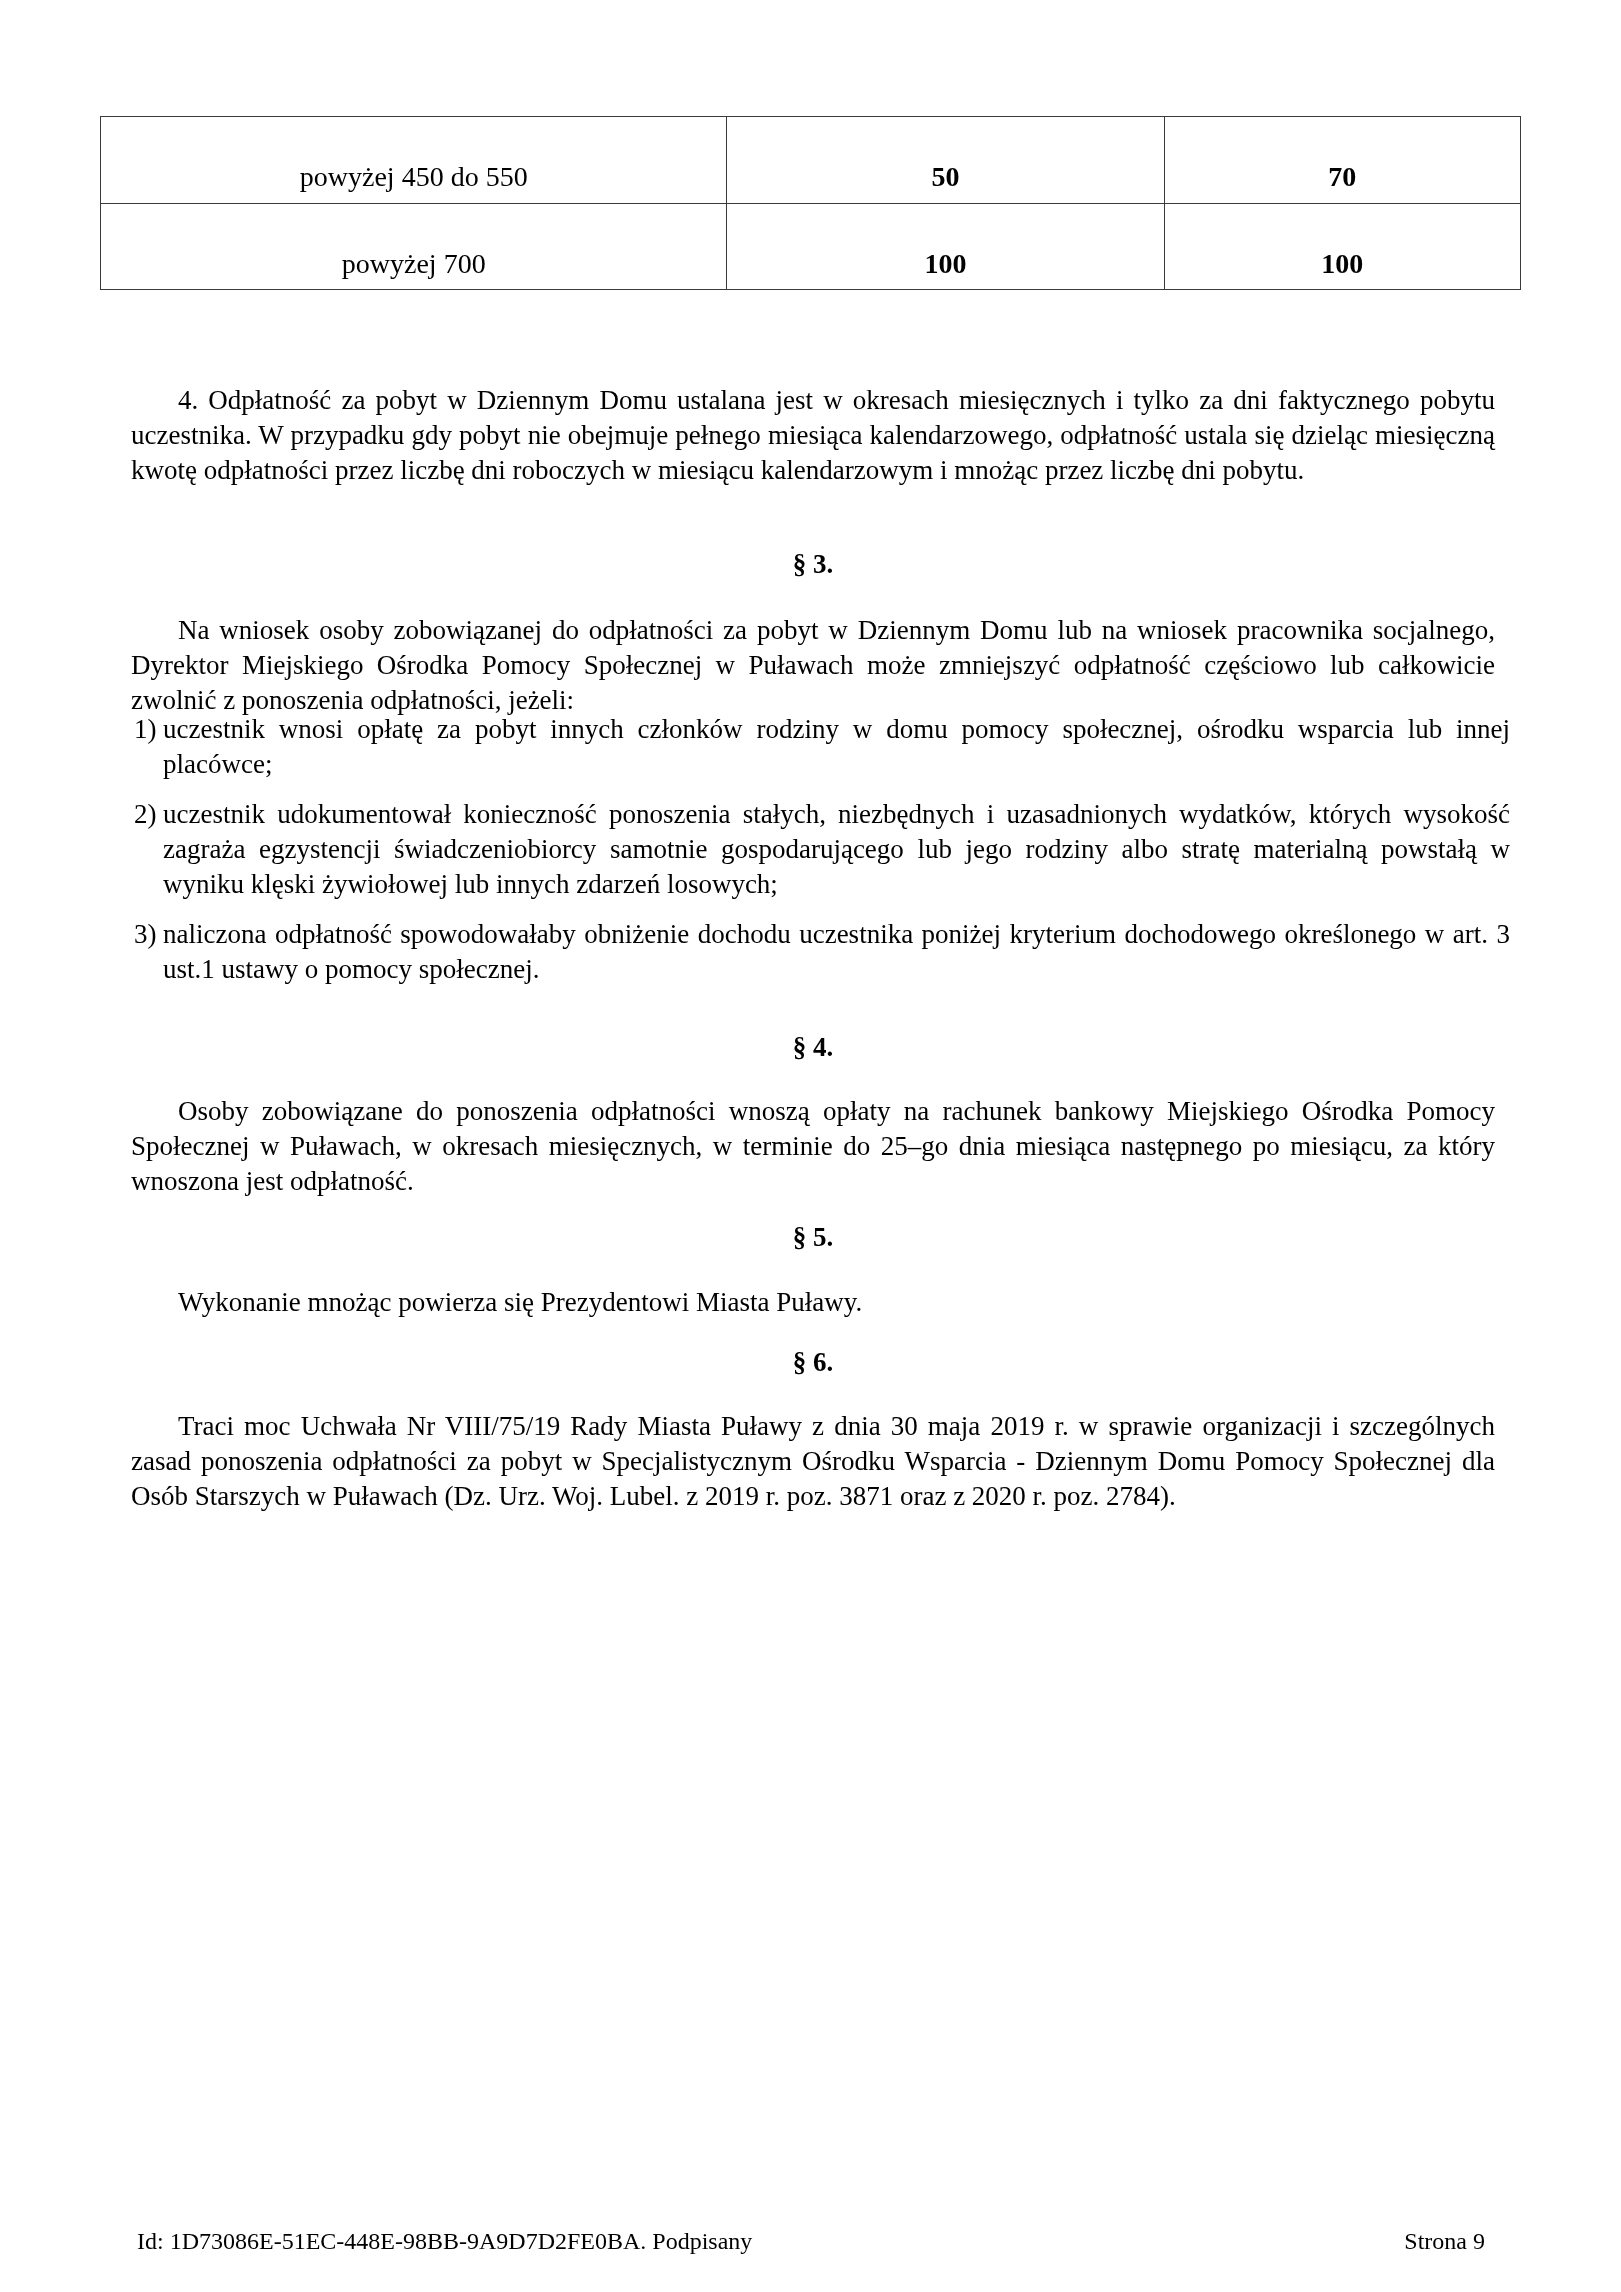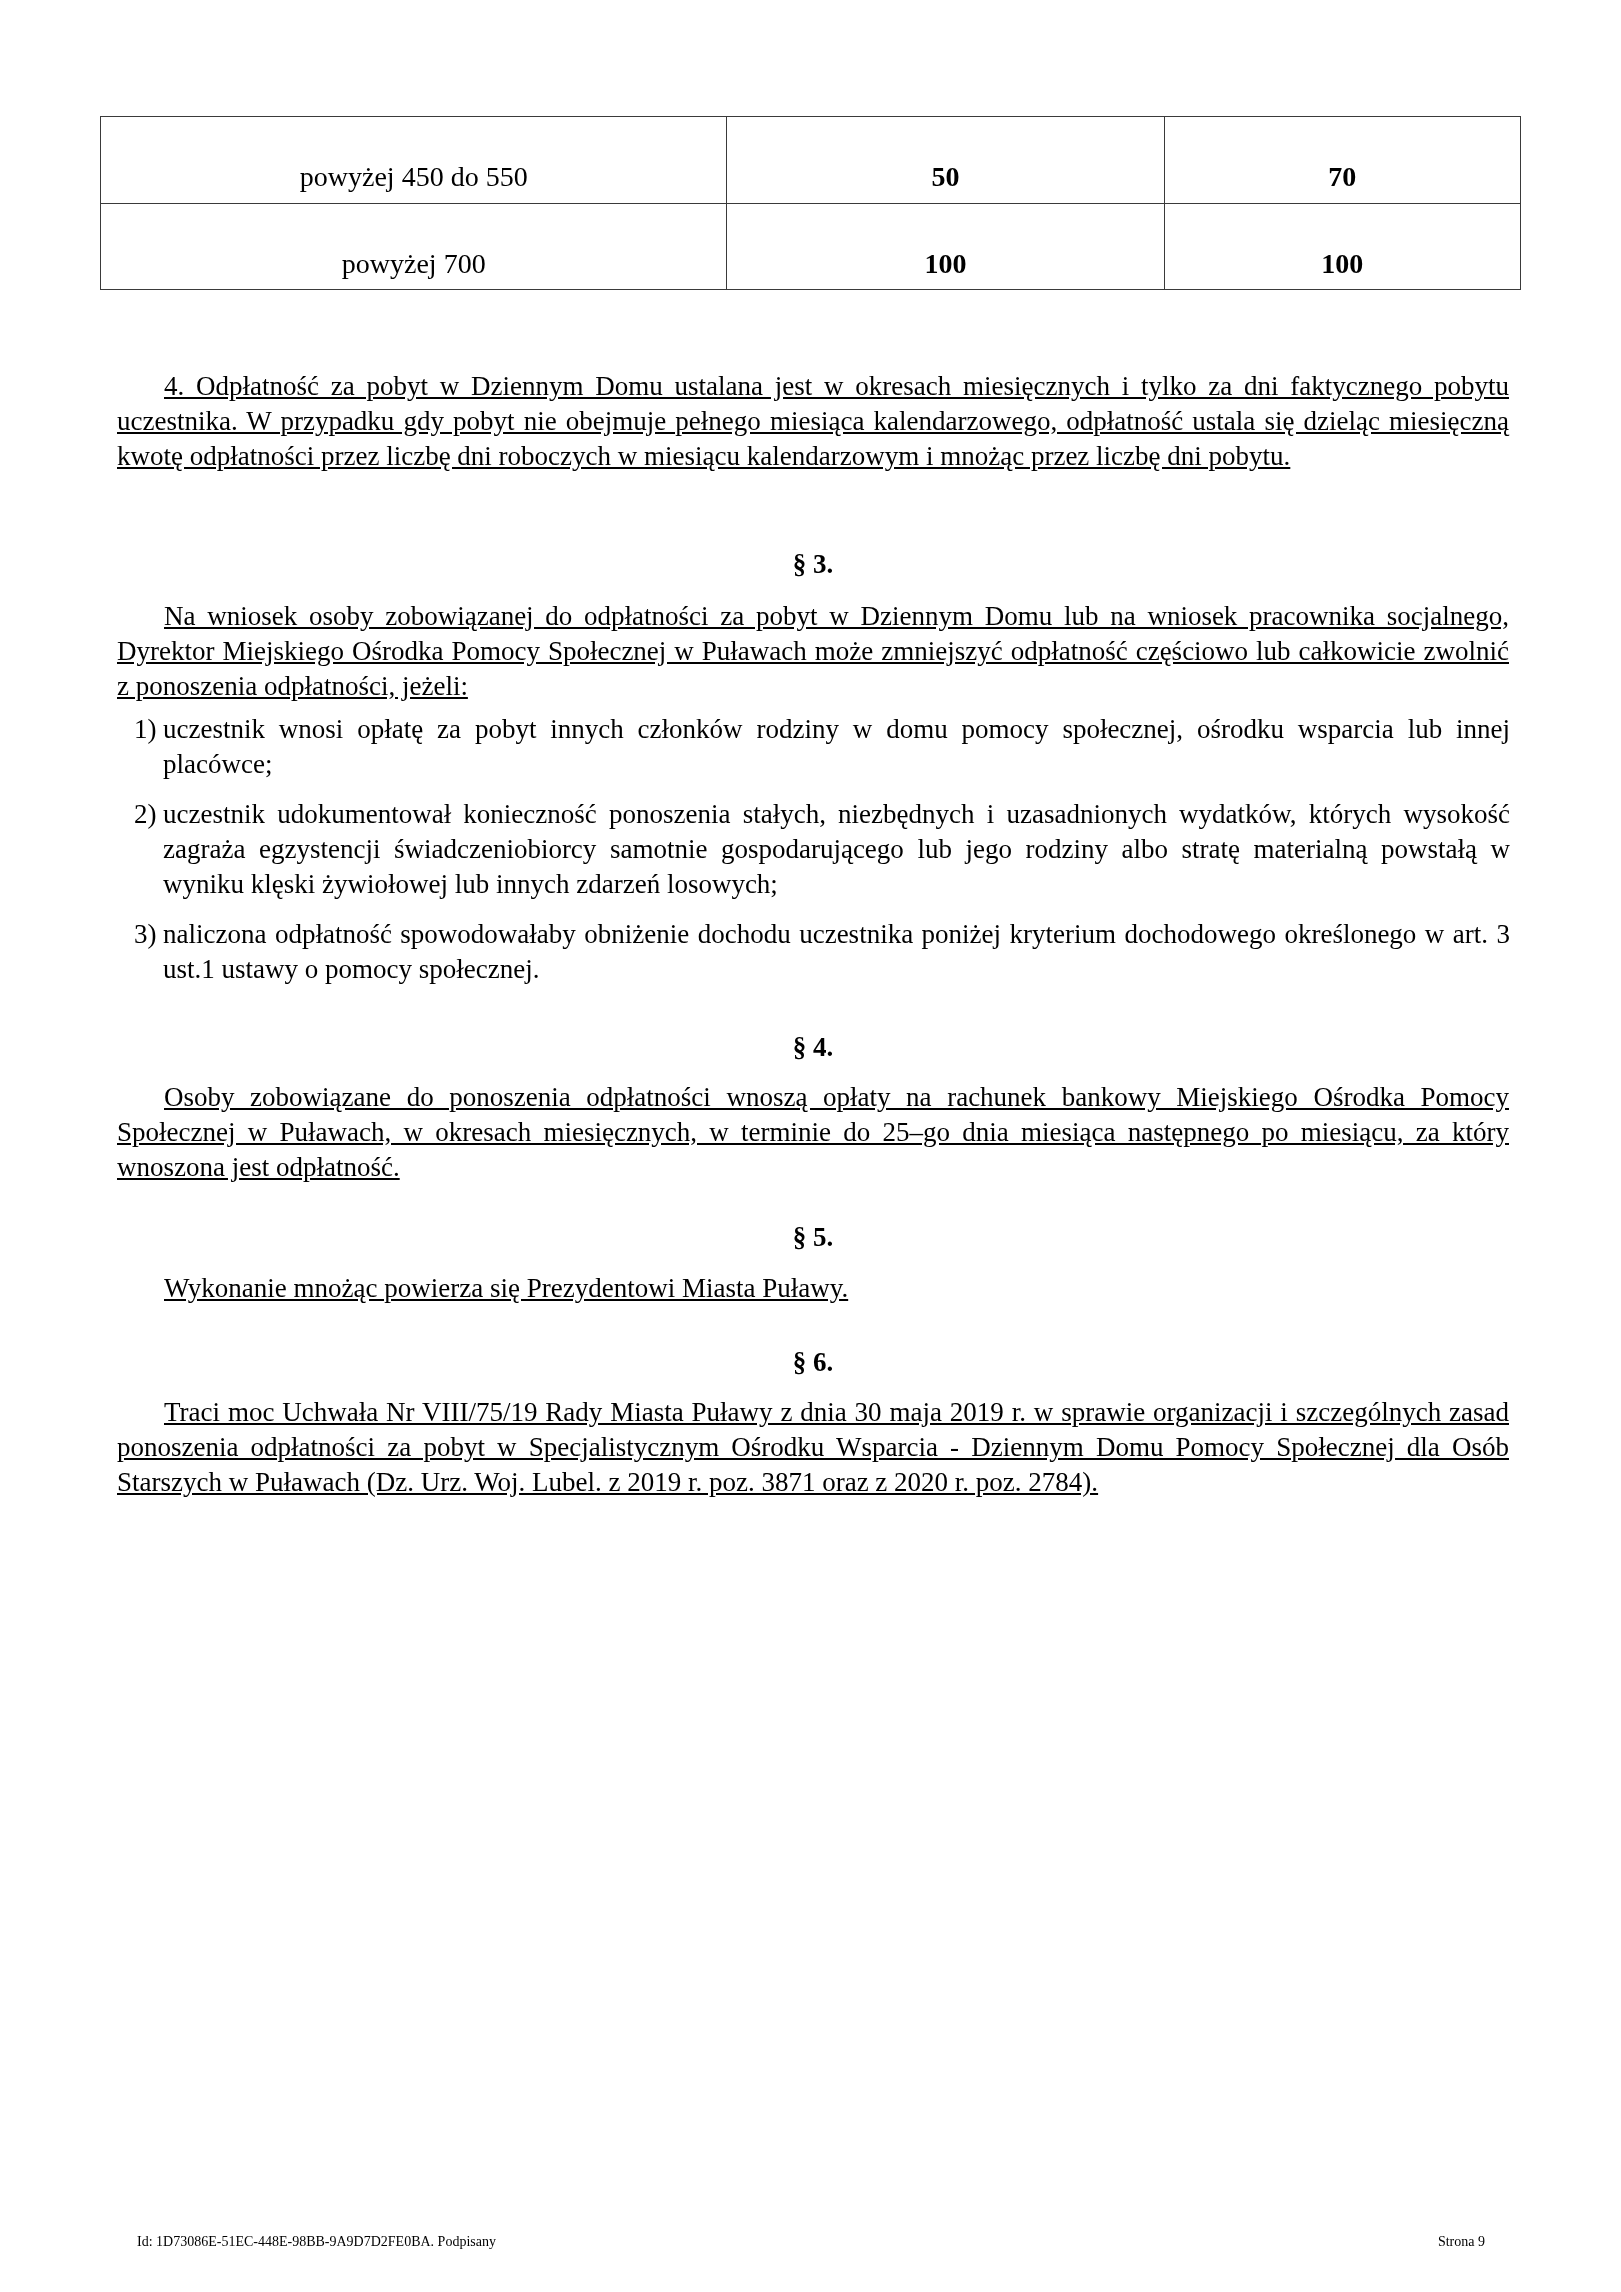--- a/index.html
+++ b/index.html
@@ -28,32 +28,32 @@
   .col1 { width: 626px; }
   .col2 { width: 437px; }
   .col3 { width: 356px; }
 
   
   .text-block {
     position: absolute; left: 116px; width: 1394px;
     font-size: 27px; line-height: 35px;
     text-align: justify;
   }
-  .para { margin: 1px; text-indent: 47px; text-decoration: underline; }
+  .para { margin: 15px; text-indent: 47px; }
   .heading {
     position: absolute; left: 116px; width: 1394px; text-align: center;
     font-weight: bold; font-size: 27px; line-height: 35px;
   }
   .list { position: absolute; left: 116px; width: 1394px; font-size: 27px; line-height: 35px; }
   .list-item { position: relative; padding-left: 47px; text-align: justify; margin: 0; }
   .list-num { position: absolute; left: 18px; top: 0; }
 
   .footer {
     position: absolute; top: 2228px; left: 137px; width: 1348px;
-    font-size: 14px; line-height: 27px;
+    font-size: 24px; line-height: 27px;
     display: flex; justify-content: space-between;
   }
 </style>
 </head>
 <body>
 
 <div class="page">
 
   <table class="fee-table">
     <colgroup>

